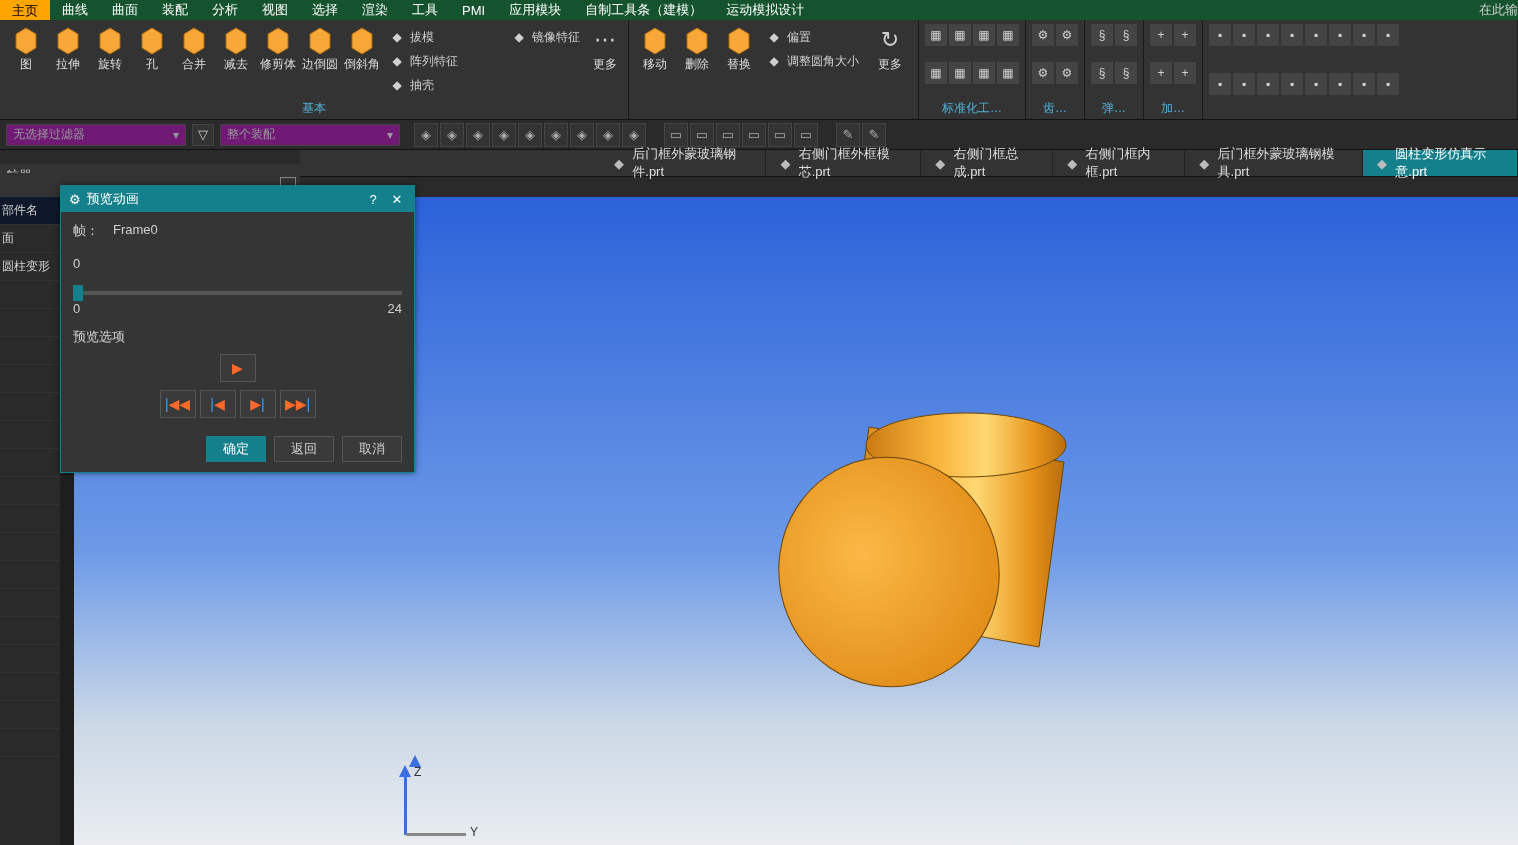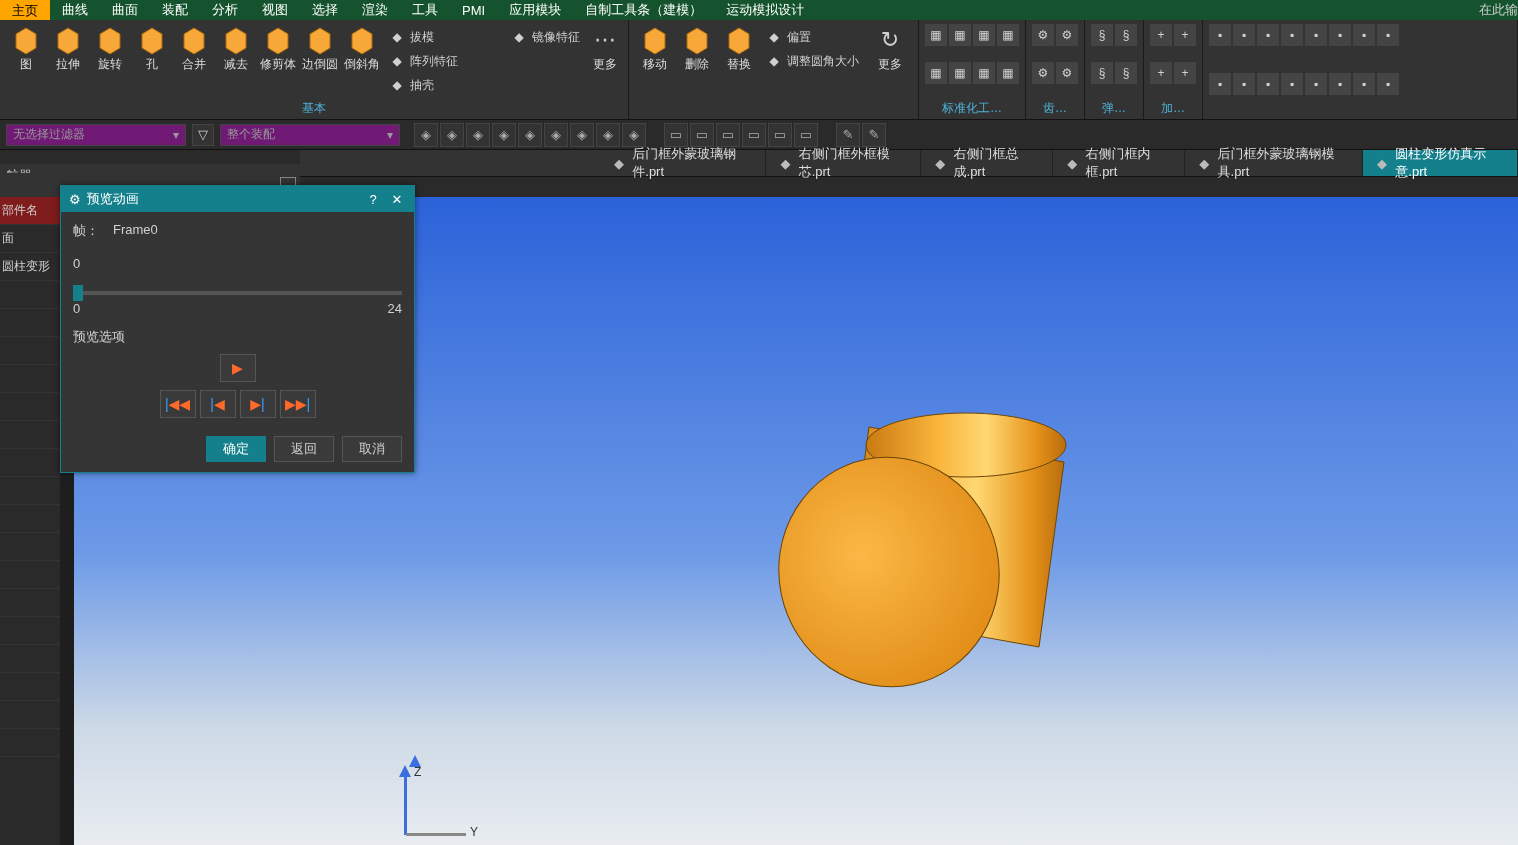--- a/index.html
+++ b/index.html
@@ -387,21 +387,21 @@
       <span class="dot">◆</span>
       <span>后门框外蒙玻璃钢模具.prt</span>
     </div>
   <div class="doc-tab active">
       <span class="dot">◆</span>
       <span>圆柱变形仿真示意.prt</span>
     </div>
 </div>
 
 <div class="side-list">
-  <div class="cell" style="background:#7f1d1d;">部件名</div>
+  <div class="cell" style="background:#0f172a;">部件名</div>
   <div class="cell">面</div>
   <div class="cell">圆柱变形</div>
   <div class="cell"></div>
   <div class="cell"></div>
   <div class="cell"></div>
   <div class="cell"></div>
   <div class="cell"></div>
   <div class="cell"></div>
   <div class="cell"></div>
   <div class="cell"></div>

